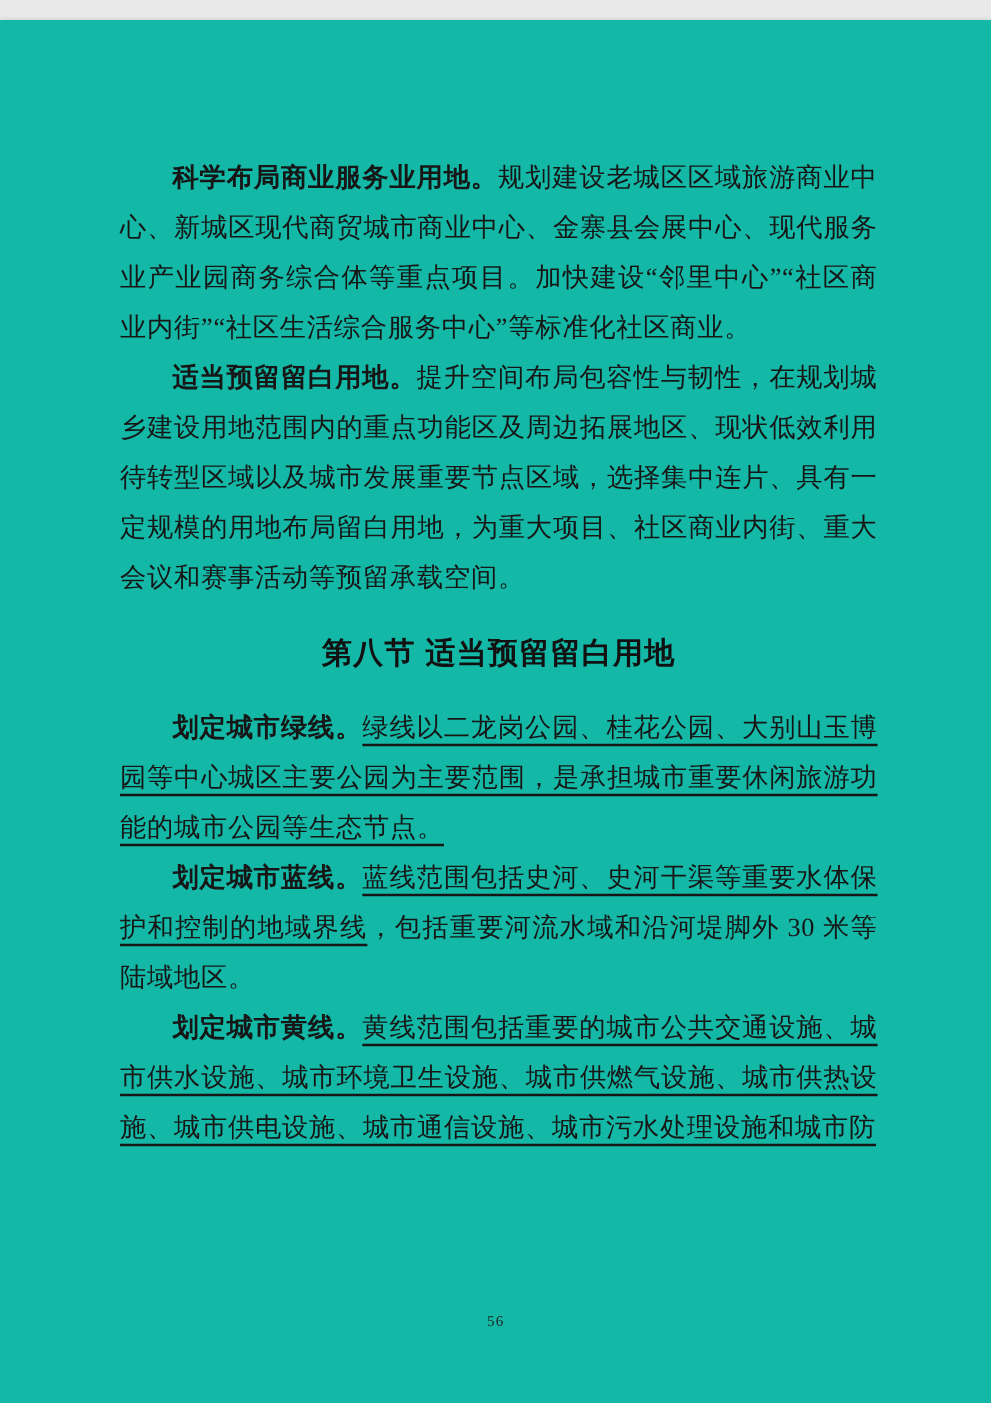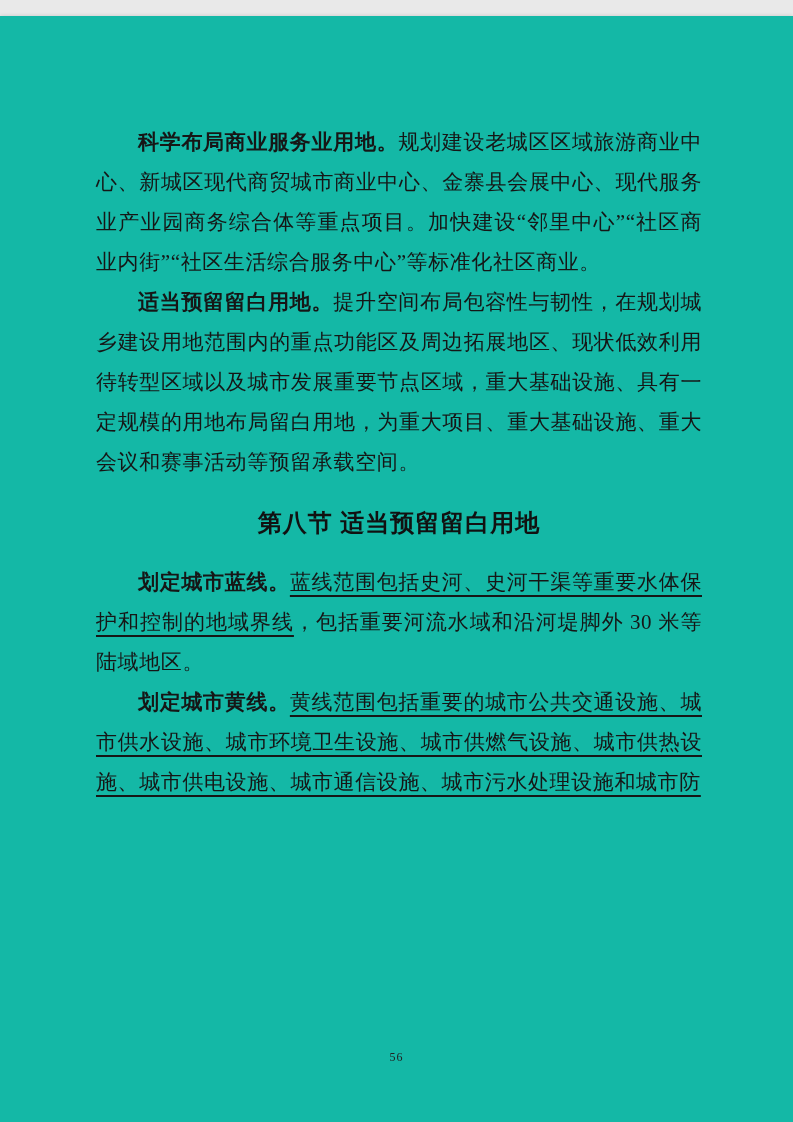--- a/index.html
+++ b/index.html
@@ -58,24 +58,25 @@
   }
 </style>
 </head>
 <body>
 
 <div class="page">
   <div class="content">
 
     <p class="para"><span class="lead">科学布局商业服务业用地。</span><span>规划建设老城区区域旅游商业中心、新城区现代商贸城市商业中心、金寨县会展中心、现代服务业产业园商务综合体等重点项目。加快建设“邻里中心”“社区商业内街”“社区生活综合服务中心”等标准化社区商业。</span></p>
 
-    <p class="para"><span class="lead">适当预留留白用地。</span><span>提升空间布局包容性与韧性，在规划城乡建设用地范围内的重点功能区及周边拓展地区、现状低效利用待转型区域以及城市发展重要节点区域，重大基础设施、具有一定规模的用地布局留白用地，为重大项目、重大基础设施、重大会议和赛事活动等预留承载空间。</span></p>
+    <p class="para"><span class="lead">适当预留留白用地。</span><span>提升空间布局包容性与韧性，在规划城乡建设用地范围内的重点功能区及周边拓展地区、现状低效利用待转型区域以及城市发展重要节点区域，选择集中连片、具有一定规模的用地布局留白用地，为重大项目、社区商业内街、重大会议和赛事活动等预留承载空间。</span></p>
 
     <h2 class="section-heading">第八节 适当预留留白用地</h2>
 
+    <p class="para"><span class="lead">划定城市绿线。</span><span class="u">绿线以二龙岗公园、桂花公园、大别山玉博园等中心城区主要公园为主要范围，是承担城市重要休闲旅游功能的城市公园等生态节点。</span><span></span></p>
 
 
     <p class="para"><span class="lead">划定城市蓝线。</span><span class="u">蓝线范围包括史河、史河干渠等重要水体保护和控制的地域界线</span><span>，包括重要河流水域和沿河堤脚外 30 米等陆域地区。</span></p>
 
     <p class="para"><span class="lead">划定城市黄线。</span><span class="u">黄线范围包括重要的城市公共交通设施、城市供水设施、城市环境卫生设施、城市供燃气设施、城市供热设施、城市供电设施、城市通信设施、城市污水处理设施和城市防</span><span></span></p>
 
   </div>
 
   <div class="page-number">56</div>
 </div>

